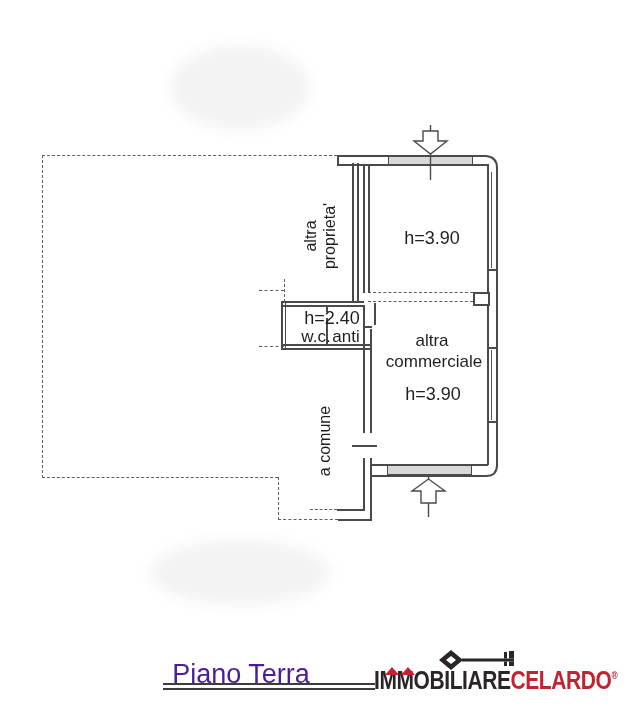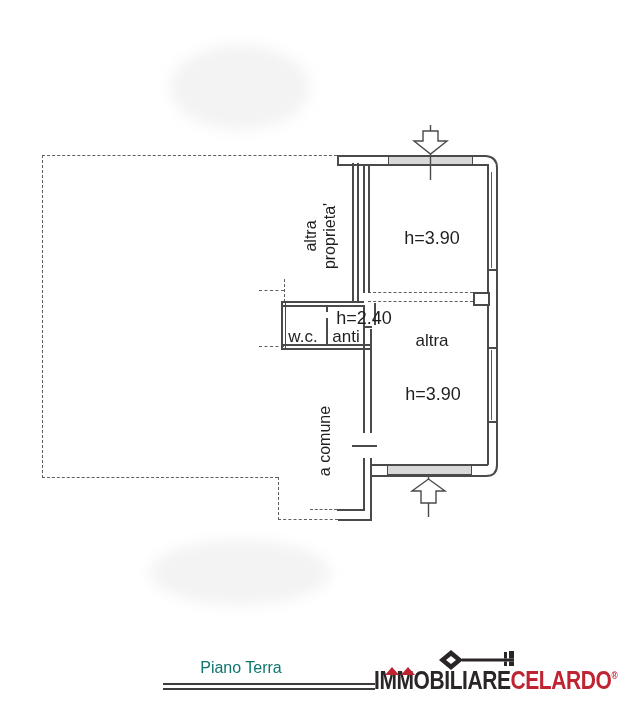--- a/index.html
+++ b/index.html
@@ -18,21 +18,21 @@
   
   .lbl{position:absolute;z-index:4;white-space:nowrap;font-size:17px;line-height:20px;
        transform:translate(-50%,-50%);text-align:center;}
   .lbl.rot{transform:translate(-50%,-50%) rotate(-90deg);font-size:16px;line-height:19px;}
   
   .blob{position:absolute;background:#f3f3f3;border-radius:50%;filter:blur(7px);z-index:1;}
   
   #overlay{position:absolute;left:0;top:0;z-index:3;}
   
   .footer-title{position:absolute;left:168px;top:659px;width:146px;text-align:center;
-                font-size:16px;color:#0f766e;z-index:4;}
+                font-size:27px;color:#4c1d95;z-index:4;}
   .rule{position:absolute;background:#3c3c3c;height:2px;z-index:4;}
   .logo-text{position:absolute;left:374px;top:666px;font-size:25px;font-weight:bold;
              letter-spacing:-0.5px;transform:scaleX(0.84);transform-origin:left top;
              white-space:nowrap;z-index:4;color:#2a2526;}
   .logo-red{color:#bf2433;}
   .logo-reg{font-size:10px;vertical-align:10px;color:#bf2433;font-weight:bold;}
   .roof{position:absolute;width:0;height:0;border-left:7px solid transparent;
         border-right:7px solid transparent;border-bottom:8px solid #bf2433;z-index:5;}
   #key-svg{position:absolute;left:438px;top:649px;z-index:5;}
 </style>
@@ -112,25 +112,26 @@
     </g>
   </svg>
 
   <div class="lbl rot" style="left:320px;top:236px;">
     <span>altra</span><br>
     <span>proprieta'</span>
   </div>
 
   <div class="lbl" style="left:432px;top:238px;font-size:18px;">h=3.90</div>
 
-  <div class="lbl" style="left:332px;top:318px;font-size:18px;margin-left:32px;">h=2.40</div>
-  <div class="lbl" style="left:303px;top:337px;">w.c.</div>
+  <div class="lbl" style="left:332px;top:318px;font-size:18px;">h=2.40</div>
+  <div class="lbl" style="left:316px;top:337px;">w.c.</div>
   <div class="lbl" style="left:346px;top:337px;">anti</div>
 
   <div class="lbl" style="left:432px;top:341px;">altra</div>
+  <div class="lbl" style="left:434px;top:362px;">commerciale</div>
   <div class="lbl" style="left:433px;top:394px;font-size:18px;">h=3.90</div>
 
   <div class="lbl rot" style="left:324px;top:441px;">a comune</div>
 
   <div class="footer-title">Piano Terra</div>
   <div class="rule" style="left:163px;top:683px;width:212px;"></div>
   <div class="rule" style="left:163px;top:688px;width:212px;"></div>
 
   <div class="logo-text">
     <span>IMMOBILIARE</span><span class="logo-red">CELARDO</span><span class="logo-reg">®</span>

